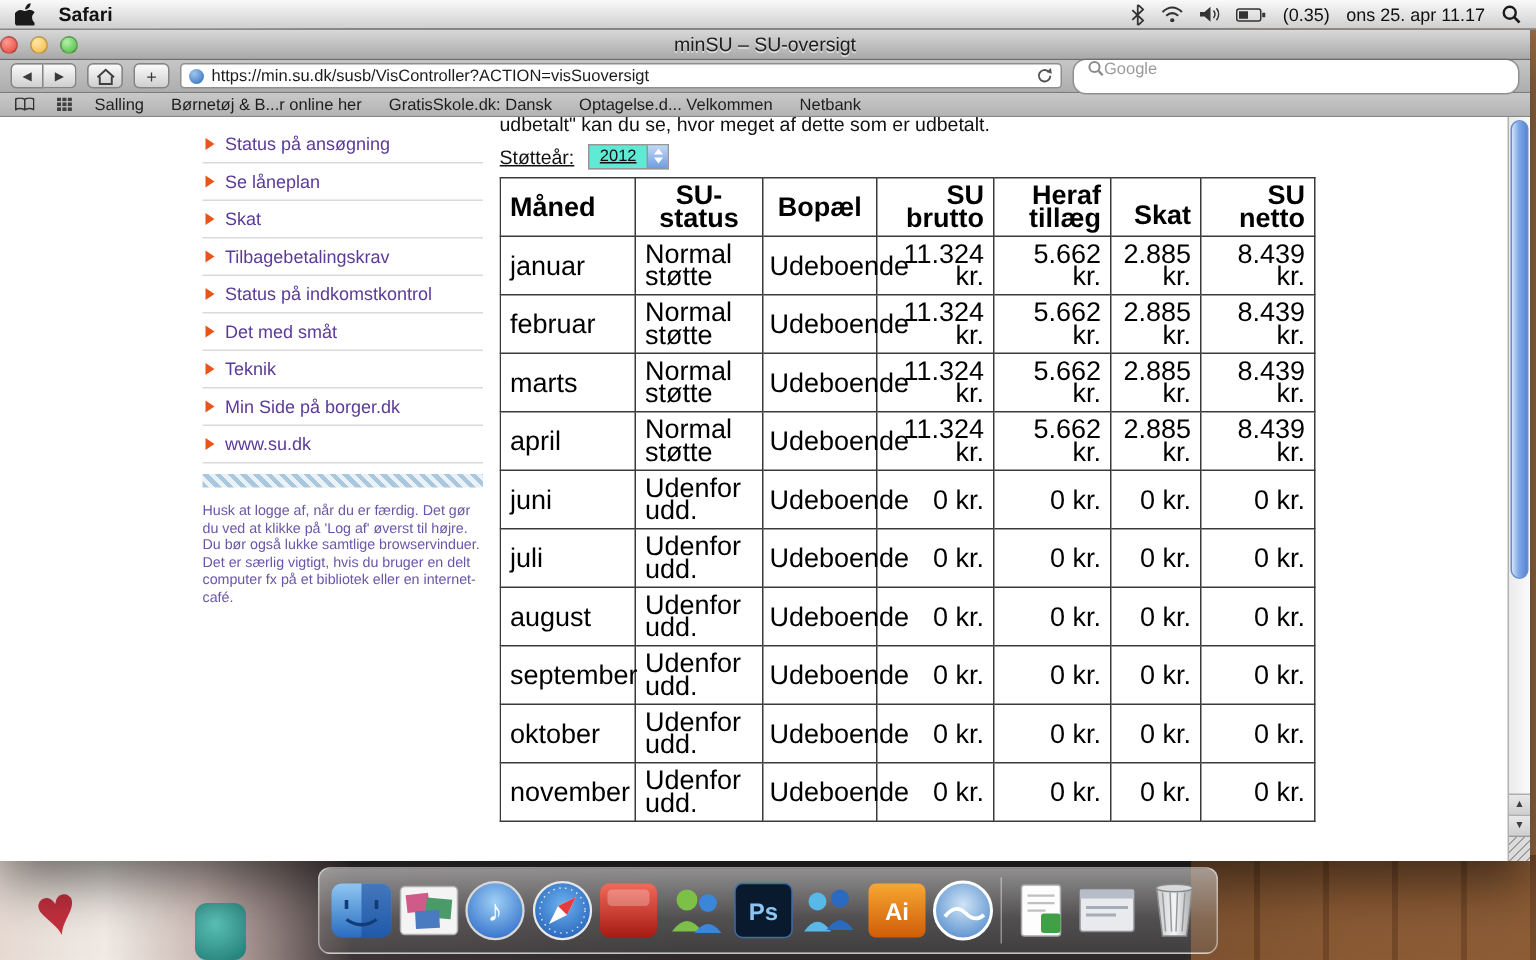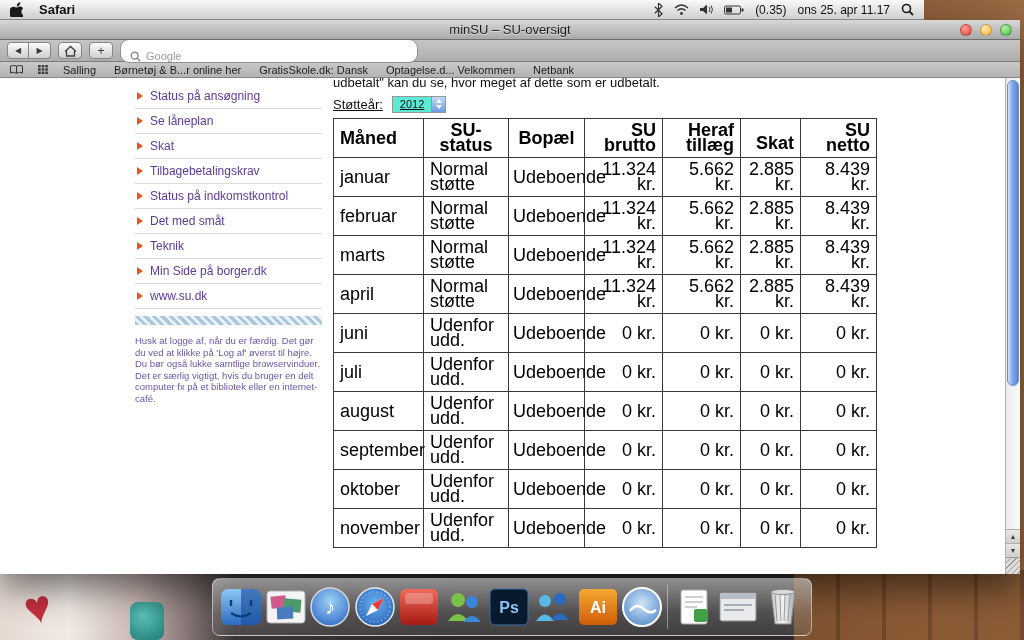--- a/index.html
+++ b/index.html
@@ -9,36 +9,36 @@
   
   .desk { position:absolute; inset:0;
     background:linear-gradient(90deg,#e7dad3 0px,#f1ebe5 70px,#cbb9b4 135px,#8a7a78 185px,#3c3537 235px,#2e2a2b 45%,#2e2a2b 77%,#55381f 81%,#8a5c38 88%,#9a6c44 100%); }
   .planks { position:absolute; right:0; width:230px; top:570px; bottom:0;
     background:repeating-linear-gradient(90deg,#8a5a34 0 42px,#6f4526 42px 46px); opacity:.85; }
   .desk-heart { position:absolute; left:24px; top:584px; font-size:46px; color:#c5303f; transform:rotate(-12deg); line-height:1; }
   .desk-teal { position:absolute; left:130px; top:602px; width:34px; height:38px; border-radius:8px;
     background:radial-gradient(circle at 40% 35%,#5cc4ba,#1f7a74); }
 
   
-  .menubar { position:absolute; left:0; top:0; width:924px; height:20px;
+  .menubar { position:absolute; left:0; top:0; width:1024px; height:20px;
     background:linear-gradient(#f9f9f9,#cfcfcf); border-bottom:1px solid #888;
     display:flex; align-items:center; padding:0 10px; font-size:13px; color:#111; z-index:50; }
   .apple { display:flex; align-items:center; margin-right:16px; }
   .mitem { margin-right:16px; white-space:nowrap; }
   .bold { font-weight:bold; }
   .menus { display:flex; }
   .mright { margin-left:auto; display:flex; align-items:center; gap:11px; font-size:12px; }
   .sicon { display:flex; align-items:center; }
   .mtext { white-space:nowrap; }
 
   
   .window { position:absolute; left:0; top:20px; width:1020px; height:554px; background:#fff;
     box-shadow:0 14px 34px rgba(0,0,0,.55); z-index:10; }
   .titlebar { height:20px; background:linear-gradient(#d8d8d8,#a9a9a9); border-bottom:1px solid #6d6d6d;
-    position:relative; display:flex; align-items:center; padding:0 0;justify-content:flex-end; }
+    position:relative; display:flex; align-items:center; padding:0 0; }
   .tl { width:12px; height:12px; border-radius:50%; margin-right:8px; border:1px solid rgba(0,0,0,.25); }
   .tl.red { background:radial-gradient(circle at 35% 30%,#ff9a92,#e2453a); }
   .tl.yellow { background:radial-gradient(circle at 35% 30%,#ffe9a8,#f5b43a); }
   .tl.green { background:radial-gradient(circle at 35% 30%,#b8f0a8,#40b93c); }
   .wtitle { position:absolute; left:0; right:0; text-align:center; font-size:13px; color:#1d1d1d;
     text-shadow:0 1px 0 rgba(255,255,255,.55); }
 
   .toolbar { height:22px; background:linear-gradient(#c6c6c6,#aeaeae); border-bottom:1px solid #7c7c7c;
     display:flex; align-items:center; padding:0 7px; gap:7px; }
   .navgroup { display:flex; }
@@ -47,21 +47,21 @@
   .navbtn.left { border-radius:4px 0 0 4px; }
   .navbtn.right { border-radius:0 4px 4px 0; border-left:none; }
   .tbtn { height:17px; width:24px; border:1px solid #858585; border-radius:4px;
     background:linear-gradient(#fbfbfb,#cfcfcf); display:grid; place-items:center;
     font-size:12px; color:#3a3a3a; }
   .urlfield { flex:1; height:17px; background:#fff; border:1px solid #8f8f8f; border-radius:3px;
     display:flex; align-items:center; gap:5px; padding:0 5px; font-size:11px; color:#1c1c1c; }
   .favicon { width:10px; height:10px; border-radius:50%; background:radial-gradient(circle at 35% 30%,#9ec6ee,#2a66b8); flex:0 0 auto; }
   .urltext { flex:1; white-space:nowrap; overflow:hidden; }
   .searchfield { width:298px; height:24px; background:#fff; border:1px solid #8f8f8f; border-radius:9px;
-    display:flex; align-items:flex-end; gap:5px; padding:0 9px; font-size:11px; color:#9a9a9a; }
+    display:flex; align-items:flex-start; padding:0 9px; font-size:11px; color:#9a9a9a; }
 
   .bookmarks { height:16px; background:linear-gradient(#c9c9c9,#b3b3b3); border-bottom:1px solid #868686;
     display:flex; align-items:center; gap:15px; padding:0 10px; font-size:11px; color:#1e1e1e; }
   .bmitems { display:flex; gap:18px; }
   .bmitem { white-space:nowrap; }
 
   
   .content { position:absolute; top:58px; left:0; right:15px; bottom:0; background:#fff; overflow:hidden; }
   .intro { position:absolute; left:333px; top:-3px; font-size:13px; color:#111; white-space:nowrap; }
 
@@ -180,20 +180,30 @@
     <span class="navgroup">
       <button class="navbtn left">◀</button>
       <button class="navbtn right">▶</button>
     </span>
     <button class="tbtn">
       <svg width="13" height="12" viewBox="0 0 13 12">
           <path d="M1 6.5 L6.5 1.5 12 6.5 M2.5 6 v5 h8 v-5" stroke="#3f3f3f" stroke-width="1.3" fill="none"></path>
         </svg>
     </button>
     <button class="tbtn">+</button>
+    <div class="urlfield">
+      <span class="favicon"></span>
+      <span class="urltext">https://min.su.dk/susb/VisController?ACTION=visSuoversigt</span>
+      <span class="sicon">
+        <svg width="11" height="11" viewBox="0 0 11 11">
+            <path d="M9.2 5.5 a3.8 3.8 0 1 1 -1.3 -2.9" fill="none" stroke="#555" stroke-width="1.3"></path>
+            <polygon points="9.6,0.4 10.2,4.2 6.6,3" fill="#555"></polygon>
+          </svg>
+      </span>
+    </div>
     <div class="searchfield">
       <span class="sicon">
         <svg width="11" height="11" viewBox="0 0 13 13">
             <circle cx="5.5" cy="5.5" r="4" fill="none" stroke="#8a8a8a" stroke-width="1.6"></circle>
             <line x1="8.6" y1="8.6" x2="12" y2="12" stroke="#8a8a8a" stroke-width="1.8"></line>
           </svg>
       </span>
       <span>Google</span>
     </div>
   </div>

